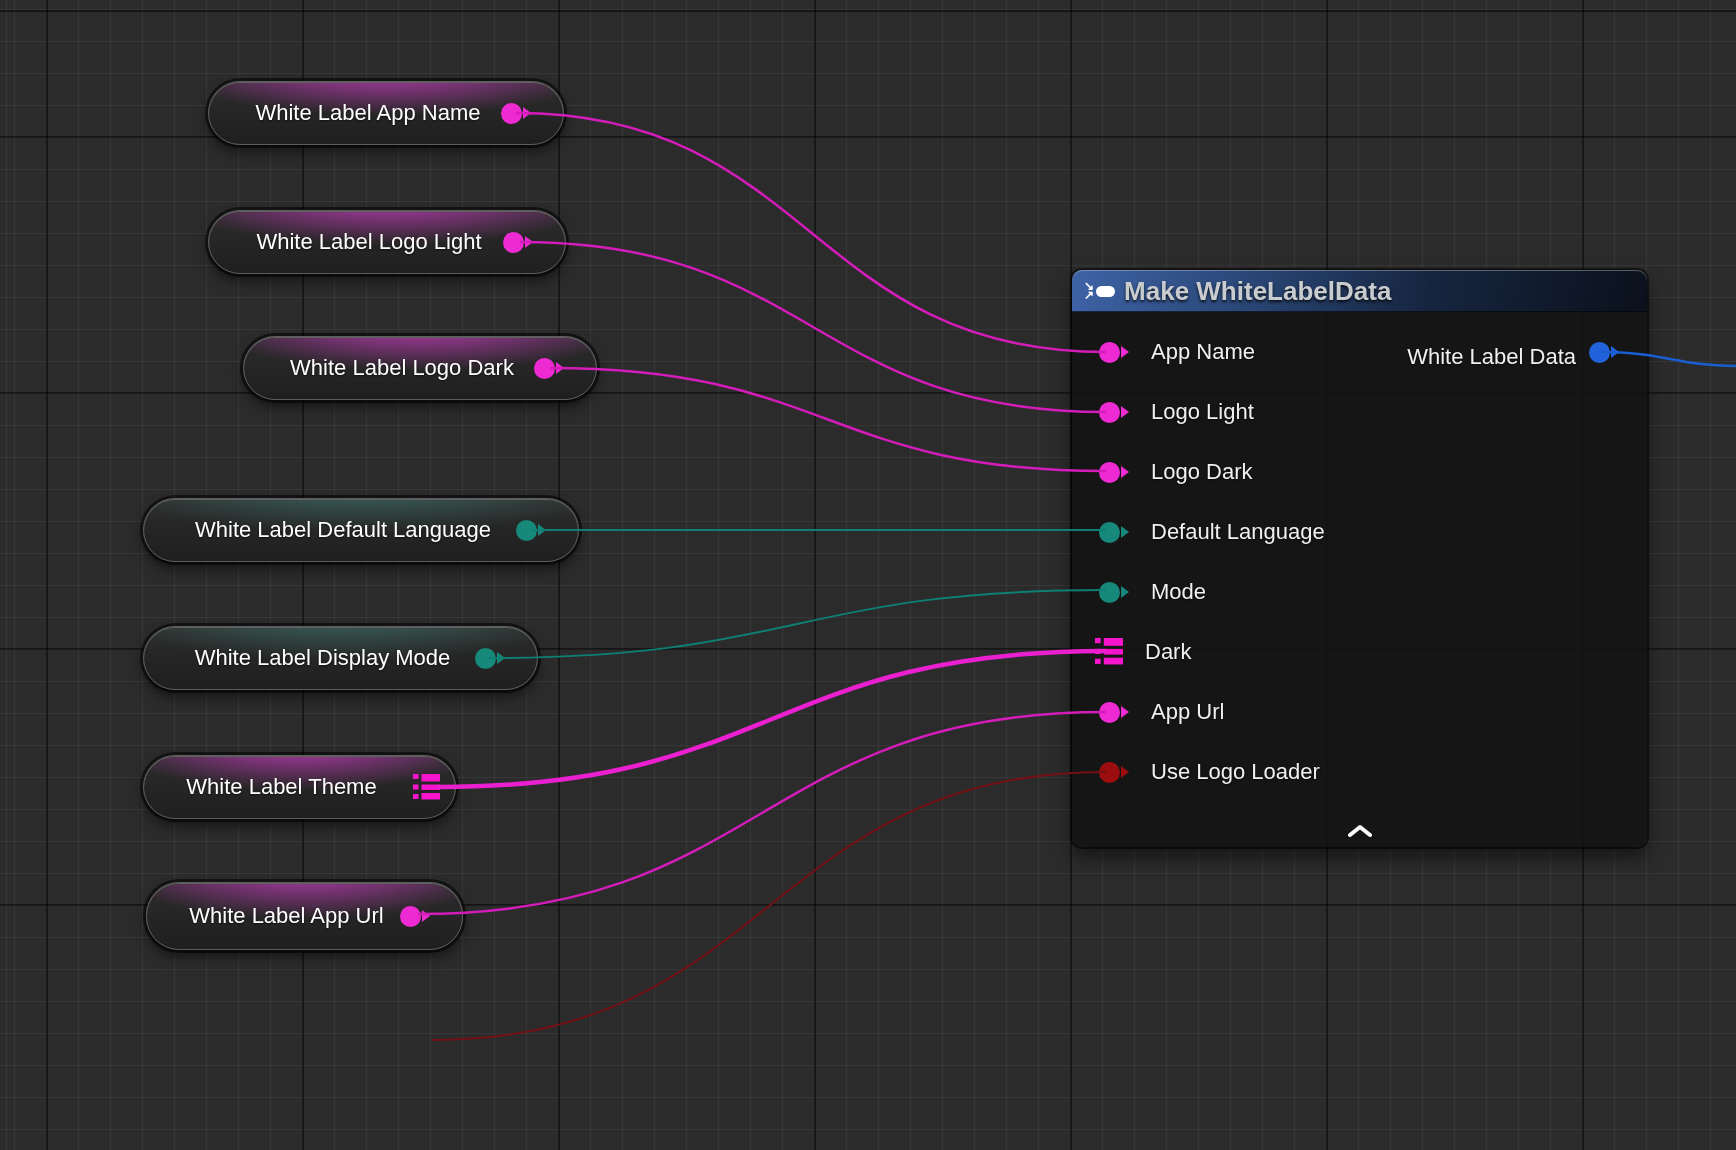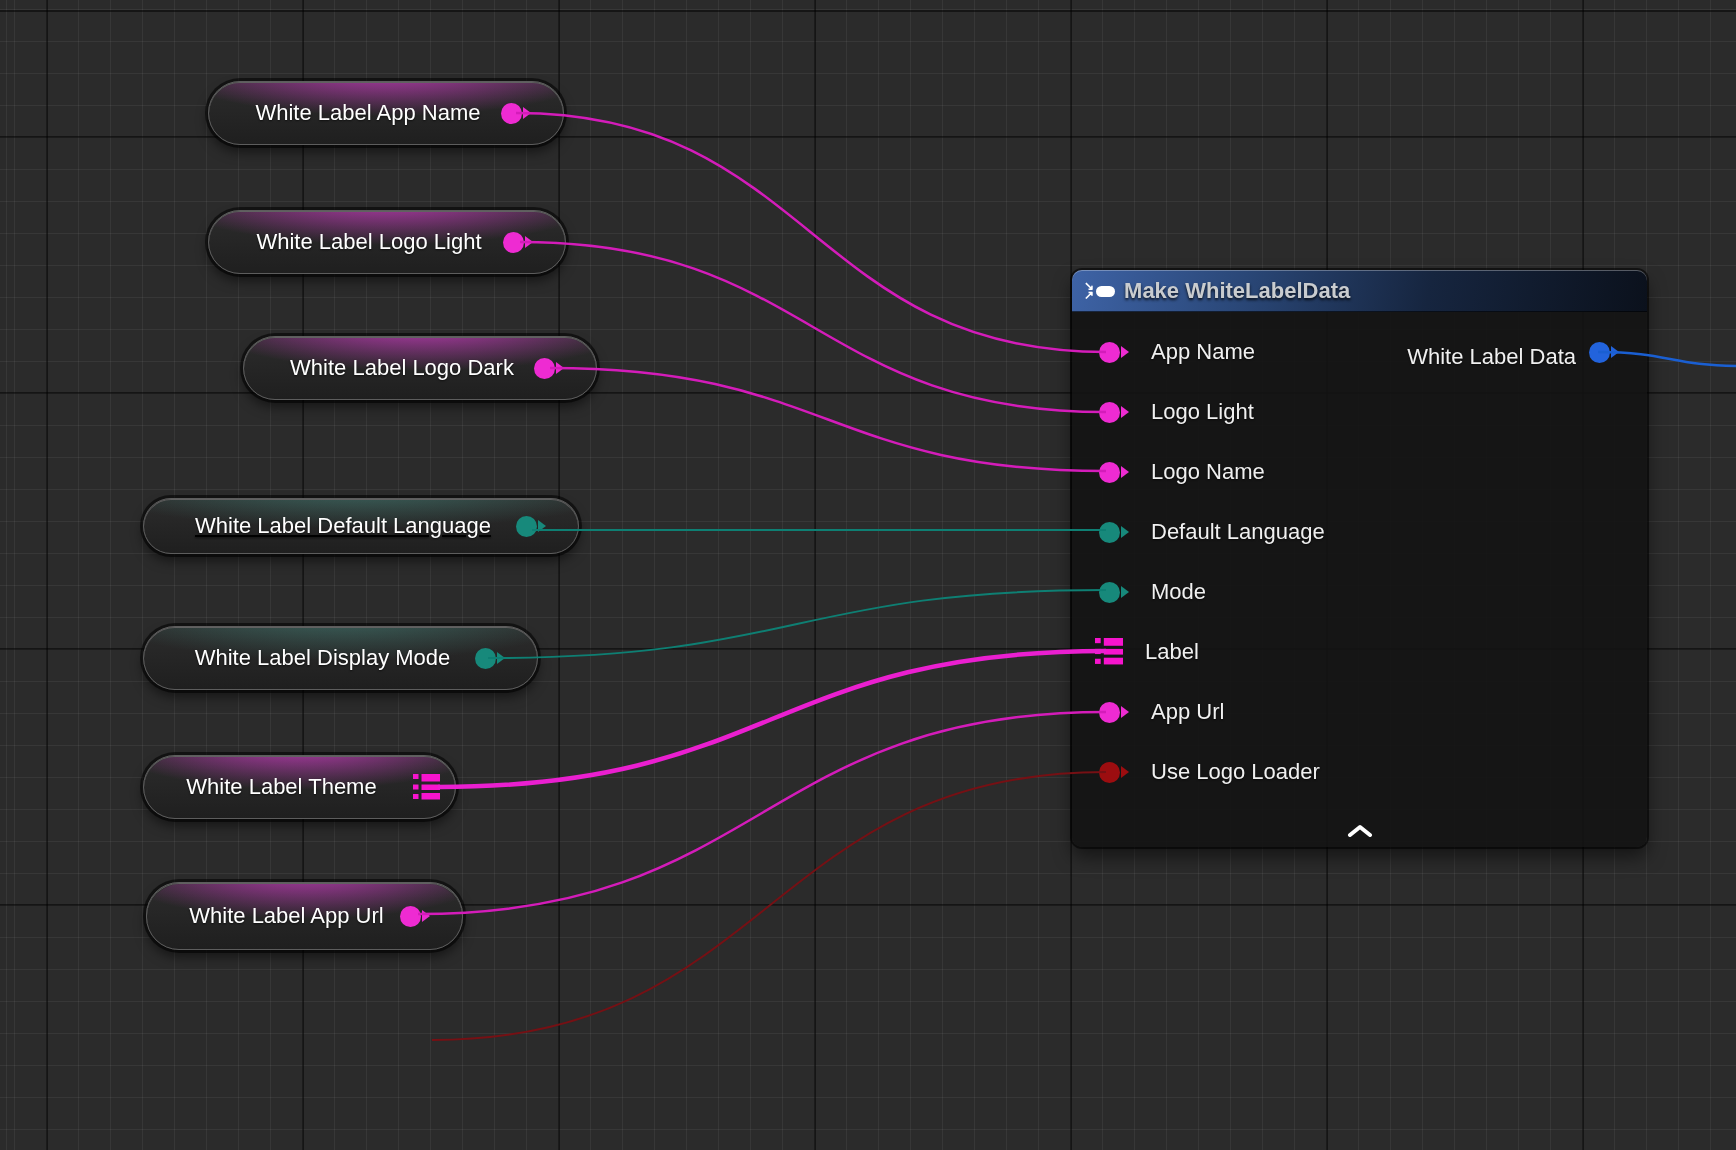--- a/index.html
+++ b/index.html
@@ -50,21 +50,21 @@
   }
   .mk-header{
     position:absolute;left:0;top:0;right:0;height:42px;border-radius:10px 10px 0 0;
     background:linear-gradient(100deg,#3e63a6 0%,#2a4777 30%,#16253f 62%,#0b111c 100%);
     box-shadow:inset 0 1px 0 rgba(255,255,255,0.3), inset 0 -1px 0 rgba(0,0,0,0.6);
     display:flex;align-items:center;padding:0 12px;gap:9px;box-sizing:border-box;
   }
   .mk-icon{display:flex;align-items:center;gap:2px;}
   .mk-arrows{display:flex;flex-direction:column;color:#fff;font-size:12px;line-height:9px;font-weight:bold;}
   .mk-capsule{width:19px;height:11px;background:#fff;border-radius:6px;}
-  .mk-title{color:#c9cccf;font-size:22px;font-weight:bold;white-space:nowrap;text-shadow:0 2px 3px rgba(0,0,0,0.8);}
+  .mk-title{color:#c9cccf;font-size:26px;font-weight:bold;white-space:nowrap;text-shadow:0 2px 3px rgba(0,0,0,0.8);}
   .mk-rows{position:absolute;left:0;right:0;top:52px;}
   .mk-row{height:60px;display:flex;align-items:center;padding-left:27px;box-sizing:border-box;}
   .mk-pin{width:21px;height:21px;border-radius:50%;flex:none;}
   .mk-caret{width:0;height:0;border-top:6px solid transparent;border-bottom:6px solid transparent;border-left:8px solid currentColor;flex:none;margin-left:1px;}
   .mk-grid-icon{width:28px;height:28px;flex:none;margin-left:-4px;}
   .mk-label{color:#f0f0f0;font-size:22px;margin-left:22px;white-space:nowrap;text-shadow:0 1px 2px rgba(0,0,0,0.6);}
   .mk-output{position:absolute;top:52px;right:28px;height:60px;display:flex;align-items:center;}
   .mk-output .mk-label{margin:9px 13px 0 0;}
   .mk-collapse{position:absolute;left:50%;transform:translateX(-50%);bottom:6px;width:40px;height:22px;display:flex;align-items:center;justify-content:center;cursor:pointer;}
 </style>
@@ -92,21 +92,21 @@
       <div class="pill" style="left: 208px; top: 210px; width: 358px; height: 64px; --glow: rgba(211,60,201,0.88);">
         <span class="pill-label">White Label Logo Light</span>
         <span class="pin-dot" style="background: rgb(238, 43, 210);"></span>
         <span class="pin-caret" style="color: rgb(238, 43, 210);"></span>
       </div>
       <div class="pill" style="left: 243px; top: 336px; width: 354px; height: 64px; --glow: rgba(211,60,201,0.88);">
         <span class="pill-label">White Label Logo Dark</span>
         <span class="pin-dot" style="background: rgb(238, 43, 210);"></span>
         <span class="pin-caret" style="color: rgb(238, 43, 210);"></span>
       </div>
-      <div class="pill" style="left: 143px; top: 498px; width: 436px; height: 56px; text-decoration: underline; --glow: rgba(72,150,138,0.55);">
+      <div class="pill" style="left: 143px; top: 498px; width: 436px; height: 64px; --glow: rgba(72,150,138,0.55);">
         <span class="pill-label">White Label Default Language</span>
         <span class="pin-dot" style="background: rgb(23, 137, 123);"></span>
         <span class="pin-caret" style="color: rgb(23, 137, 123);"></span>
       </div>
       <div class="pill" style="left: 143px; top: 626px; width: 395px; height: 64px; --glow: rgba(72,150,138,0.55);">
         <span class="pill-label">White Label Display Mode</span>
         <span class="pin-dot" style="background: rgb(23, 137, 123);"></span>
         <span class="pin-caret" style="color: rgb(23, 137, 123);"></span>
       </div>
       <div class="pill" style="left: 143px; top: 755px; width: 313px; height: 64px; justify-content: center; --glow: rgba(211,60,201,0.88);">
@@ -143,42 +143,42 @@
             <span class="mk-label">App Name</span>
           </div>
           <div class="mk-row">
             <span class="mk-pin" style="background: rgb(238, 43, 210);"></span>
             <span class="mk-caret" style="color: rgb(238, 43, 210);"></span>
             <span class="mk-label">Logo Light</span>
           </div>
           <div class="mk-row">
             <span class="mk-pin" style="background: rgb(238, 43, 210);"></span>
             <span class="mk-caret" style="color: rgb(238, 43, 210);"></span>
-            <span class="mk-label">Logo Name</span>
+            <span class="mk-label">Logo Dark</span>
           </div>
           <div class="mk-row">
             <span class="mk-pin" style="background: rgb(23, 137, 123);"></span>
             <span class="mk-caret" style="color: rgb(23, 137, 123);"></span>
             <span class="mk-label">Default Language</span>
           </div>
           <div class="mk-row">
             <span class="mk-pin" style="background: rgb(23, 137, 123);"></span>
             <span class="mk-caret" style="color: rgb(23, 137, 123);"></span>
             <span class="mk-label">Mode</span>
           </div>
           <div class="mk-row">
             <svg viewBox="0 0 27 27" class="mk-grid-icon">
               <rect x="0" y="0" width="5.5" height="5" fill="#f714cd"></rect>
               <rect x="0" y="10.5" width="5.5" height="5" fill="#f714cd"></rect>
               <rect x="0" y="20" width="5.5" height="5" fill="#f714cd"></rect>
               <rect x="8.5" y="0" width="18.5" height="7.5" fill="#f714cd"></rect>
               <rect x="8.5" y="10.5" width="18.5" height="5.5" fill="#f714cd"></rect>
               <rect x="8.5" y="19" width="18.5" height="6.5" fill="#f714cd"></rect>
             </svg>
-            <span class="mk-label">Label</span>
+            <span class="mk-label">Dark</span>
           </div>
           <div class="mk-row">
             <span class="mk-pin" style="background: rgb(238, 43, 210);"></span>
             <span class="mk-caret" style="color: rgb(238, 43, 210);"></span>
             <span class="mk-label">App Url</span>
           </div>
           <div class="mk-row">
             <span class="mk-pin" style="background: rgb(156, 13, 16);"></span>
             <span class="mk-caret" style="color: rgb(156, 13, 16);"></span>
             <span class="mk-label">Use Logo Loader</span>

